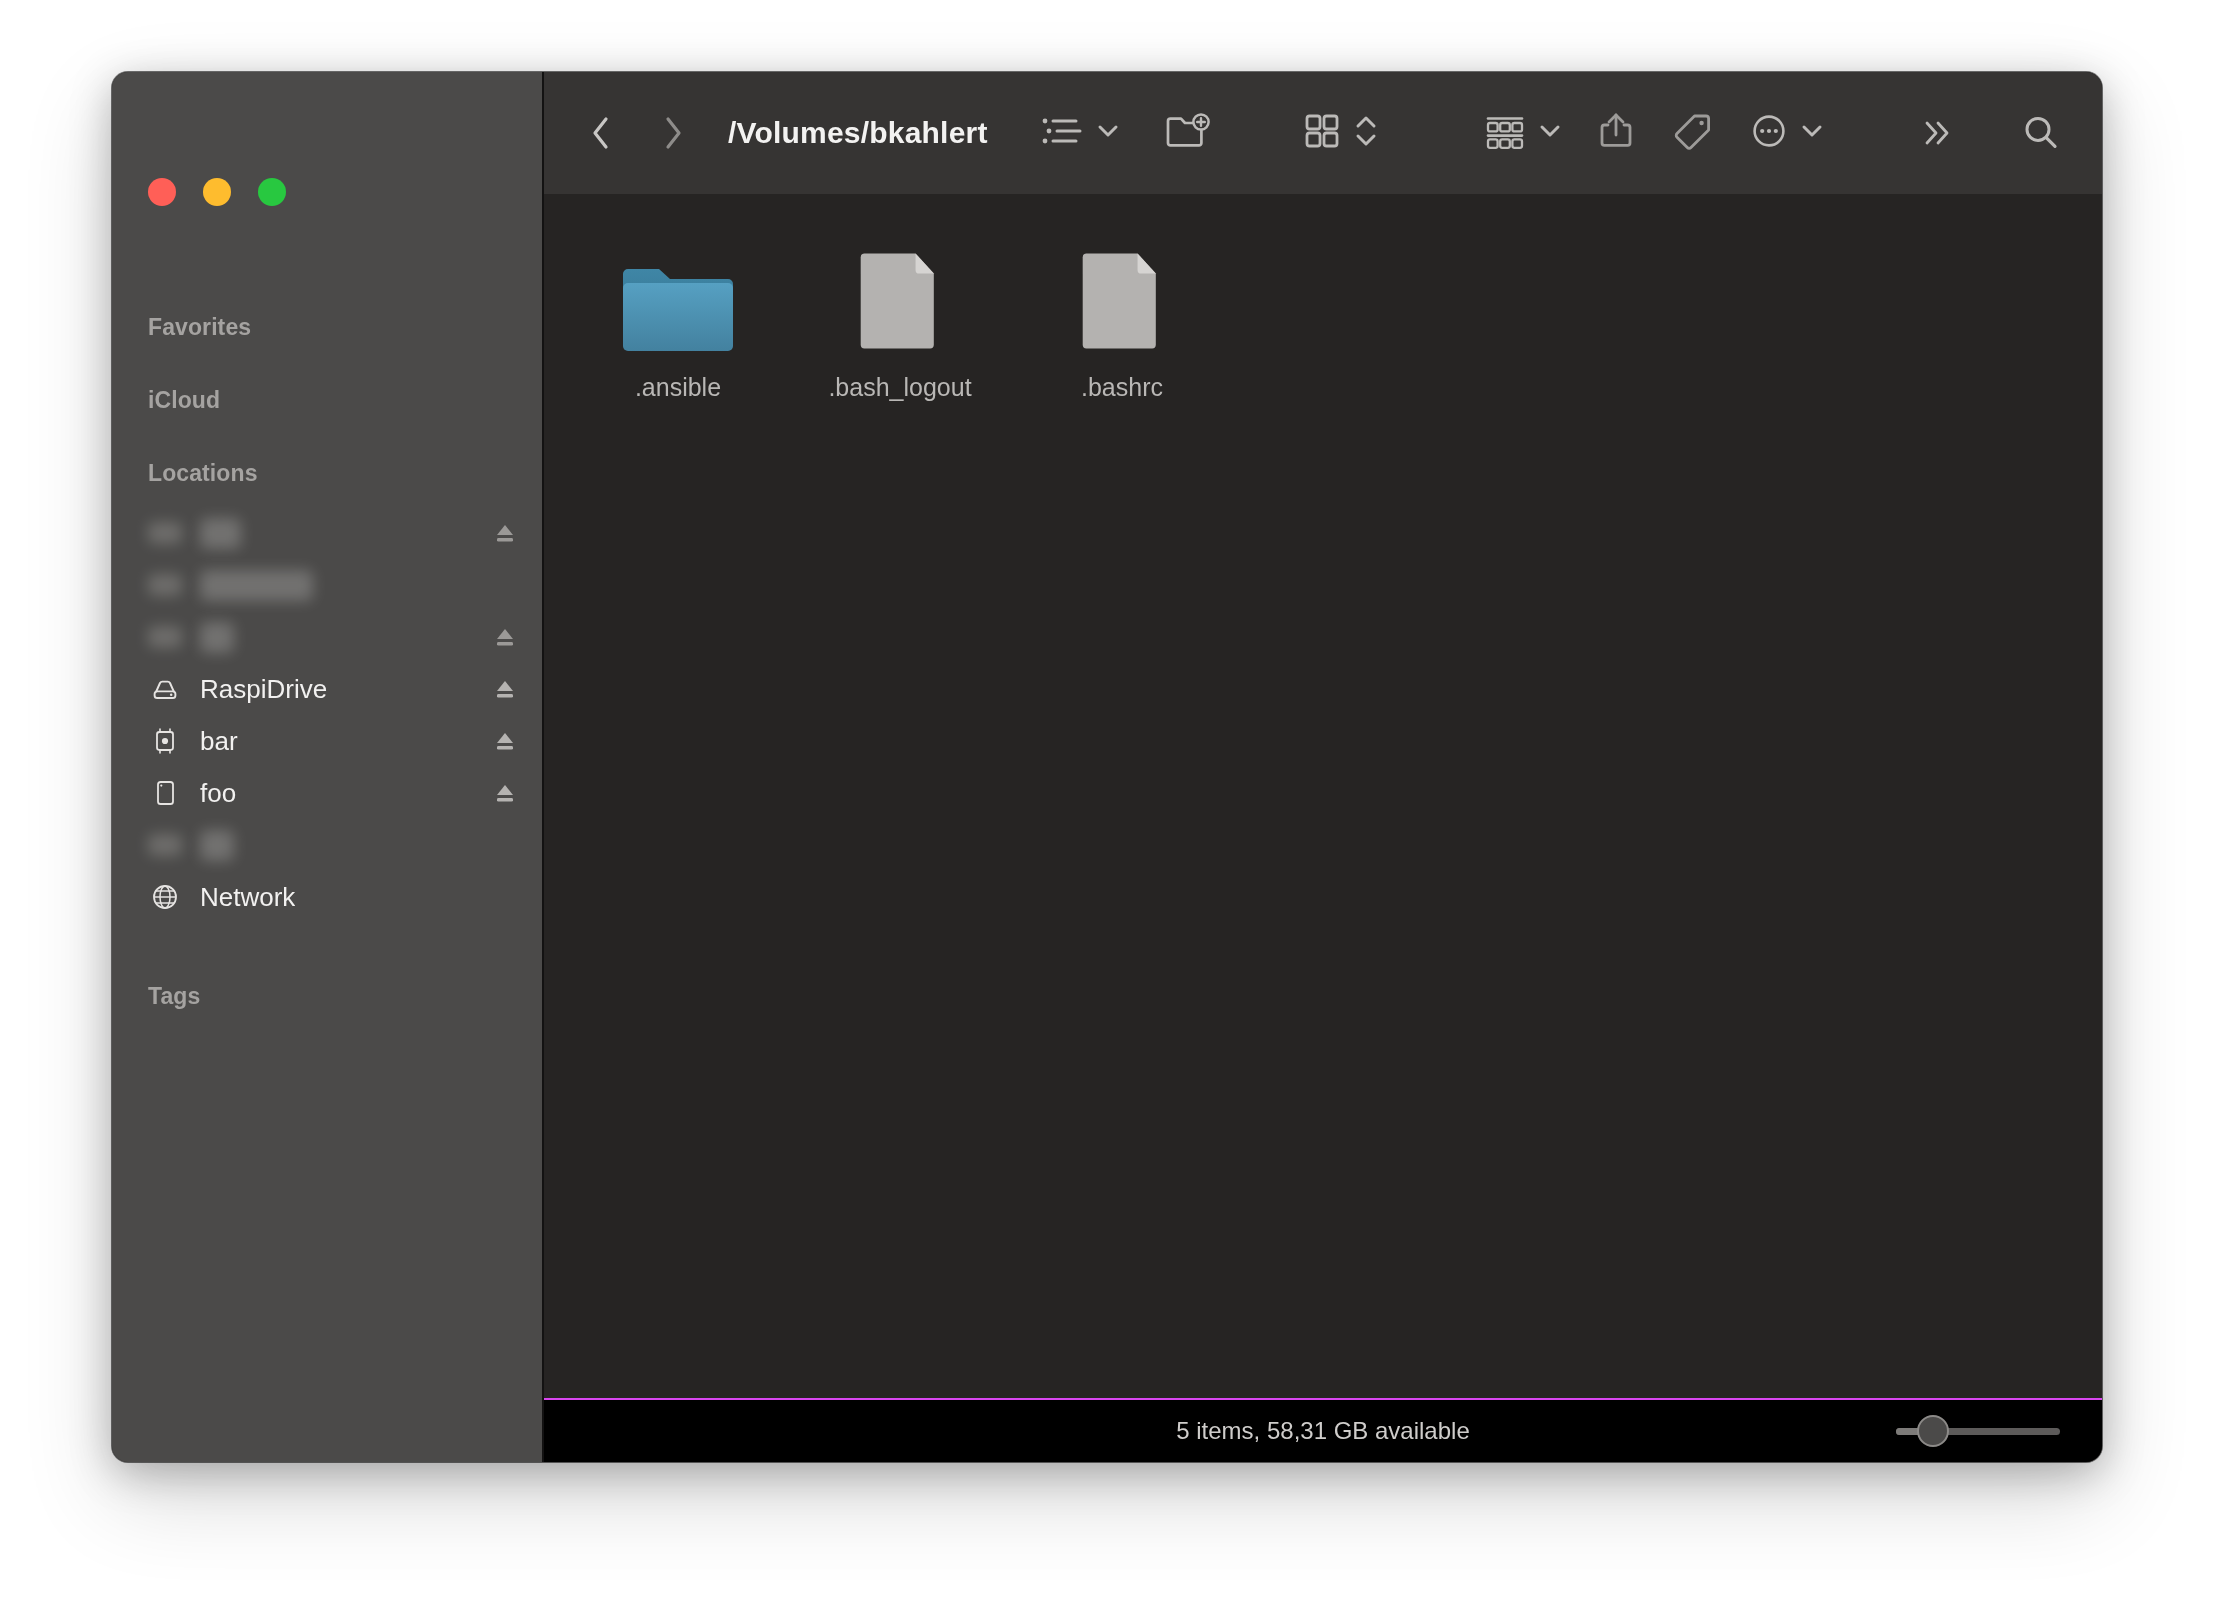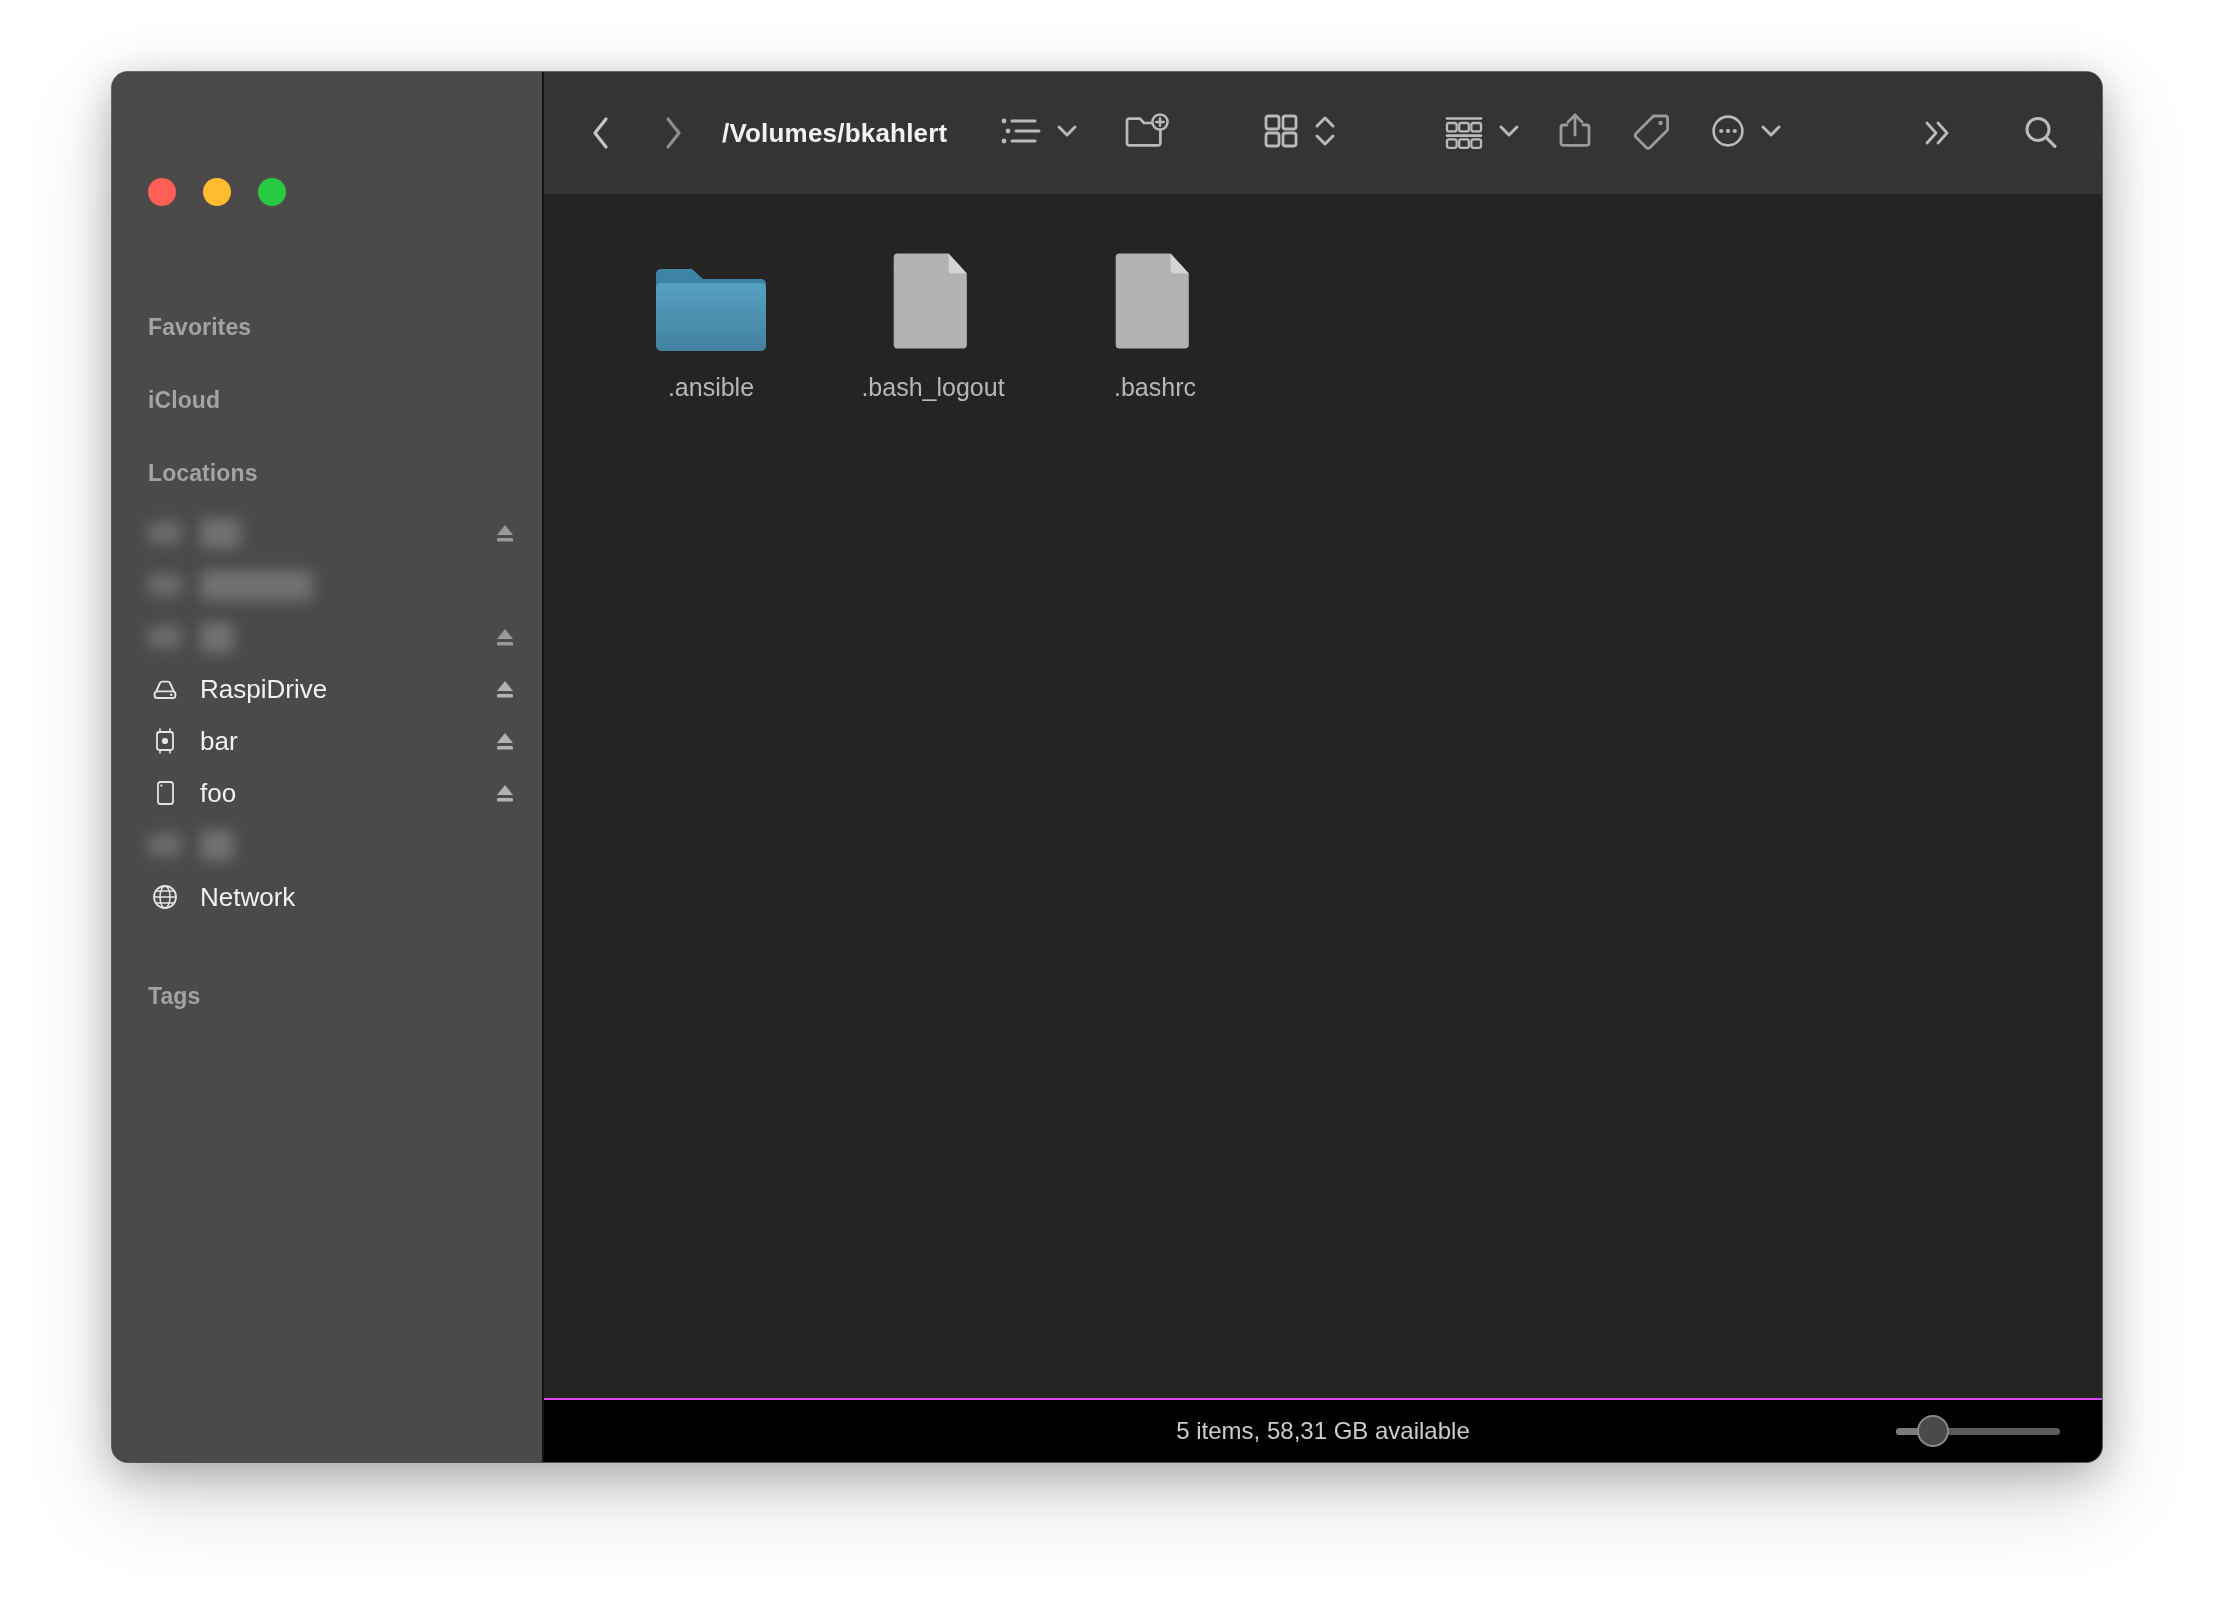--- a/index.html
+++ b/index.html
@@ -158,26 +158,27 @@
   .tb-btn {
     display: flex;
     align-items: center;
     justify-content: center;
     height: 60px;
     border-radius: 8px;
     padding: 0 6px;
   }
 
   .path-title {
-    font-size: 26px;
+    font-size: 30px;
     font-weight: 700;
     color: #f3f2f1;
     white-space: nowrap;
     margin-right: 52px;
     letter-spacing: 0.2px;
+    margin-left: 6px;
   }
 
   .tb-group {
     display: flex;
     align-items: center;
     gap: 10px;
   }
   .tb-gap-l  { margin-left: 44px; }
   .tb-gap-l2 { margin-left: 90px; }
   .tb-gap-l3 { margin-left: 104px; }
@@ -195,21 +196,21 @@
     flex: 1;
     background: #262423;
     padding: 36px 0 0 0;
     overflow: hidden;
     position: relative;
   }
   .icon-grid {
     display: flex;
     flex-wrap: wrap;
     align-content: flex-start;
-    padding-left: 56px;
+    padding-left: 23px;
   }
   .file-cell {
     width: 222px;
     padding-top: 18px;
     display: flex;
     flex-direction: column;
     align-items: center;
   }
   .file-glyph {
     width: 118px;

